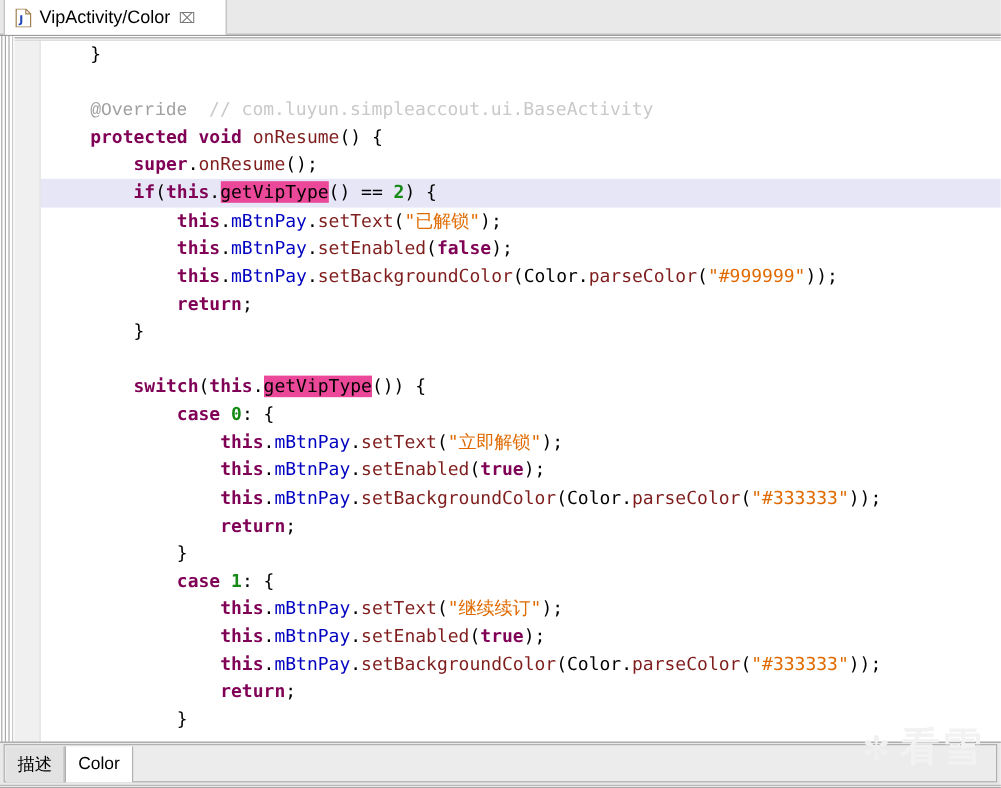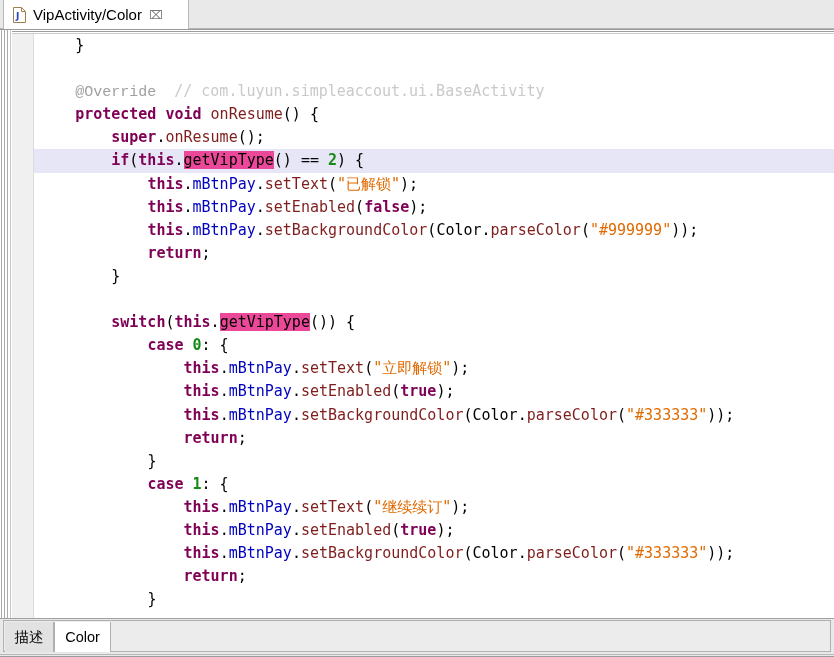--- a/index.html
+++ b/index.html
@@ -186,14 +186,17 @@
         <span>描述</span>
       </div>
       <div class="btab active">
         <span>Color</span>
       </div>
     </div>
     <div class="bb-bottomline"></div>
     <div class="bb-bottomline2"></div>
   </div>
 
+  <div class="watermark">
+    <span class="wm-logo">✻</span><span>看雪</span>
+  </div>
 
 </div>
 
 </body></html>

